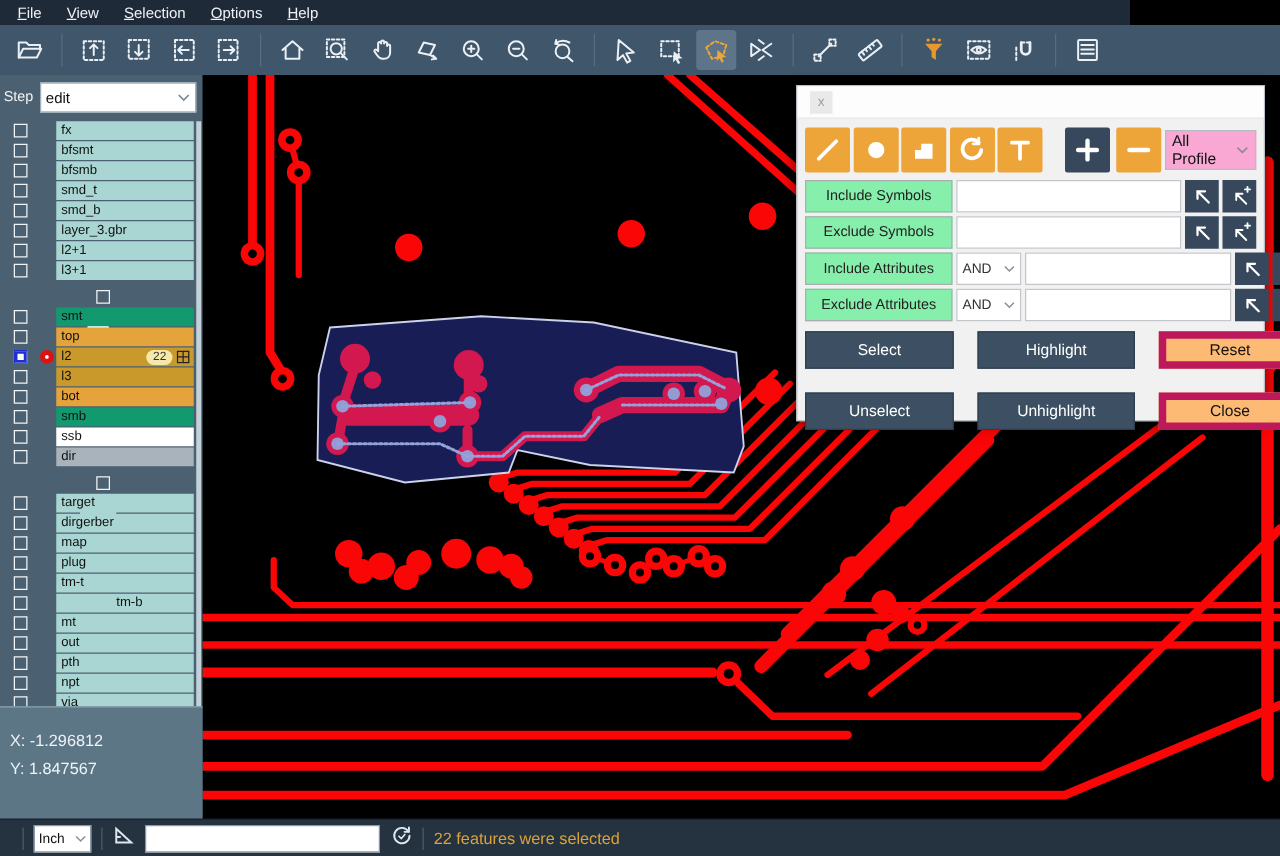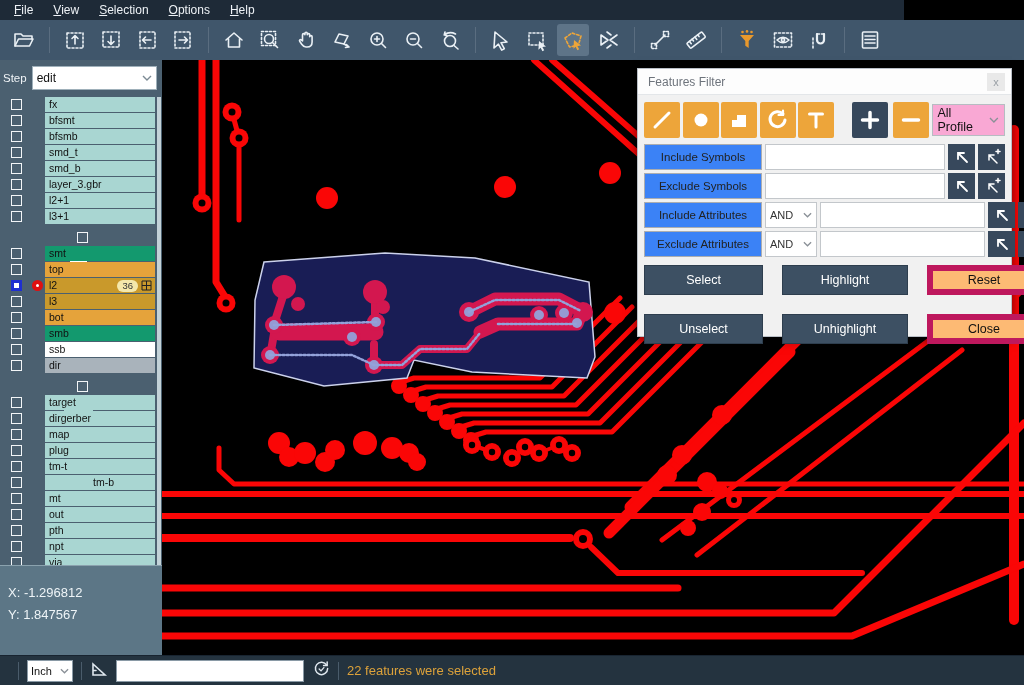--- a/index.html
+++ b/index.html
@@ -72,21 +72,21 @@
   .fbtn { width:36px; height:36px; background:#eda53a; border-radius:2px; margin-right:2.5px;
     display:flex; align-items:center; justify-content:center; flex:0 0 auto;}
   .fbtn svg { stroke:#fff; stroke-width:3; fill:none; stroke-linecap:round;}
   .fbtn svg .f { fill:#fff; stroke:none; }
   .fbtn.navy { background:#37485c; margin-left:15px; }
   .fbtn.minus { margin-left:3px; }
   .profile-select { margin-left:auto; width:92px; height:32px; background:#f9a8d4; border:1px solid #b6bcc2;
     display:flex; align-items:center; padding:0 5px; justify-content:flex-start;}
   .profile-select span { font-size:12.5px; color:#111; }
   .frow { display:flex; align-items:center; padding:0 6px; margin-bottom:3px; height:26px;}
-  .flabel { width:118px; height:26px; background:#3b82f6; border:1px solid #abadb0; font-size:11.5px;
+  .flabel { width:118px; height:26px; background:#86efac; border:1px solid #abadb0; font-size:11.5px;
     color:#222; display:flex; align-items:center; justify-content:center; flex:0 0 auto;}
   .andsel { width:52px; height:26px; background:#fff; border:1px solid #c3c7cb; margin-left:3px;
     display:flex; align-items:center; justify-content:space-between; padding:0 4px; flex:0 0 auto;}
   .andsel span { font-size:11px; color:#333; }
   .ffield { flex:1; height:26px; background:#fff; border:1px solid #c3c7cb; margin-left:3px;
     font-size:12px; padding:0 4px; font-family:"Liberation Sans",sans-serif;}
   .navbtn { width:27px; height:26px; background:#37485c; margin-left:3px; display:flex;
     align-items:center; justify-content:center; flex:0 0 auto;}
   .navbtn svg { stroke:#fff; stroke-width:1.8; fill:none; stroke-linecap:round;}
   .dlg-actions { display:grid; grid-template-columns:119px 126px 114px; grid-auto-rows:30px;
@@ -400,21 +400,21 @@
           </span>
         </div>
 
         <div class="layer-row active">
           <span class="cbcol">
             <span class="cb"></span>
           </span>
           <span class="ind"></span>
           <span class="lname" style="background: rgb(201, 153, 43);">
             <span class="nm">l2</span>
-            <span class="badge">36</span>
+            <span class="badge">22</span>
             <svg class="grid-ic" width="11" height="11" viewBox="0 0 11 11">
               <path d="M1 1h9v9H1zM1 5.5h9M5.5 1v9" stroke="#222" fill="none" stroke-width="1"></path>
             </svg>
           </span>
         </div>
 
         <div class="layer-row">
           <span class="cbcol">
             <span class="cb"></span>
           </span>
@@ -749,21 +749,20 @@
           <circle cx="377" cy="255" r="5"></circle>
             <circle cx="402" cy="253" r="5"></circle>
             <circle cx="415" cy="263" r="5"></circle>
         </g>
       </g>
     </svg>
   </div>
 
   <div class="dialog">
     <div class="dlg-title">
-      <span>Features Filter</span>
       <div class="dlg-close">x</div>
     </div>
     <div class="dlg-icons">
       <div class="fbtn">
           <svg width="22" height="22" viewBox="0 0 22 22">
             <path d="M4 18L18 4"></path>
           </svg>
         </div>
       <div class="fbtn">
           <svg width="22" height="22" viewBox="0 0 22 22">

